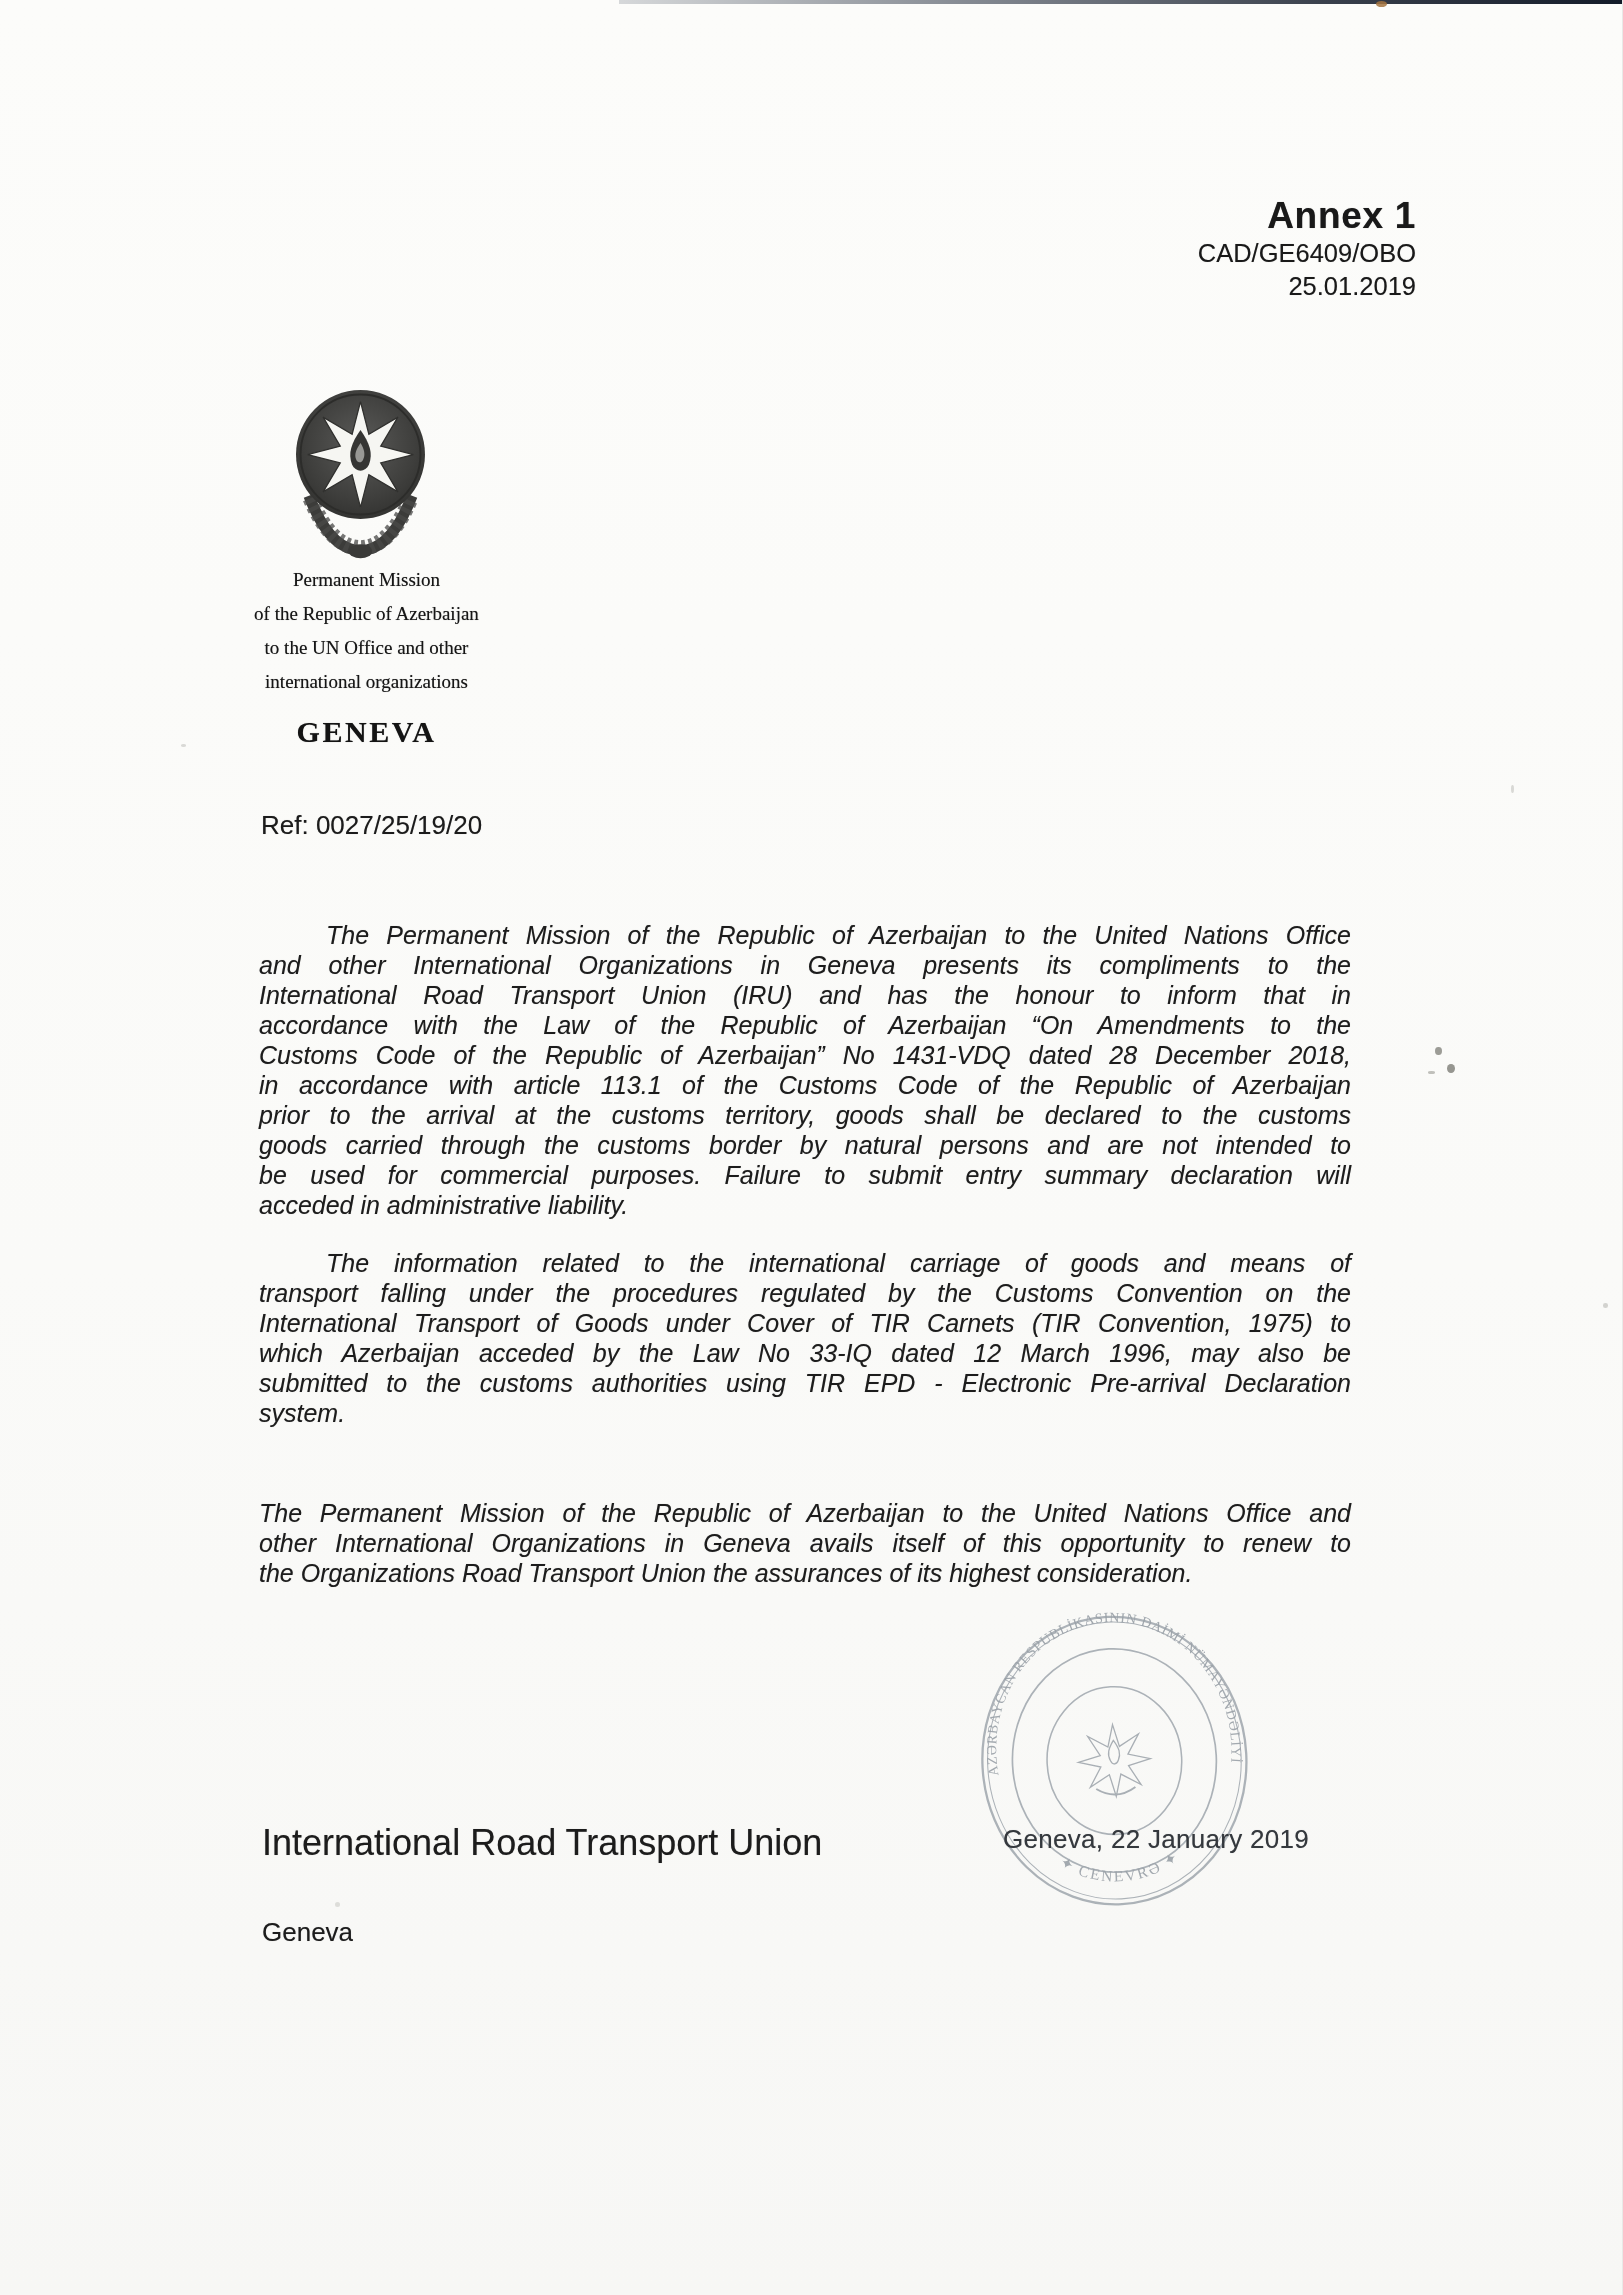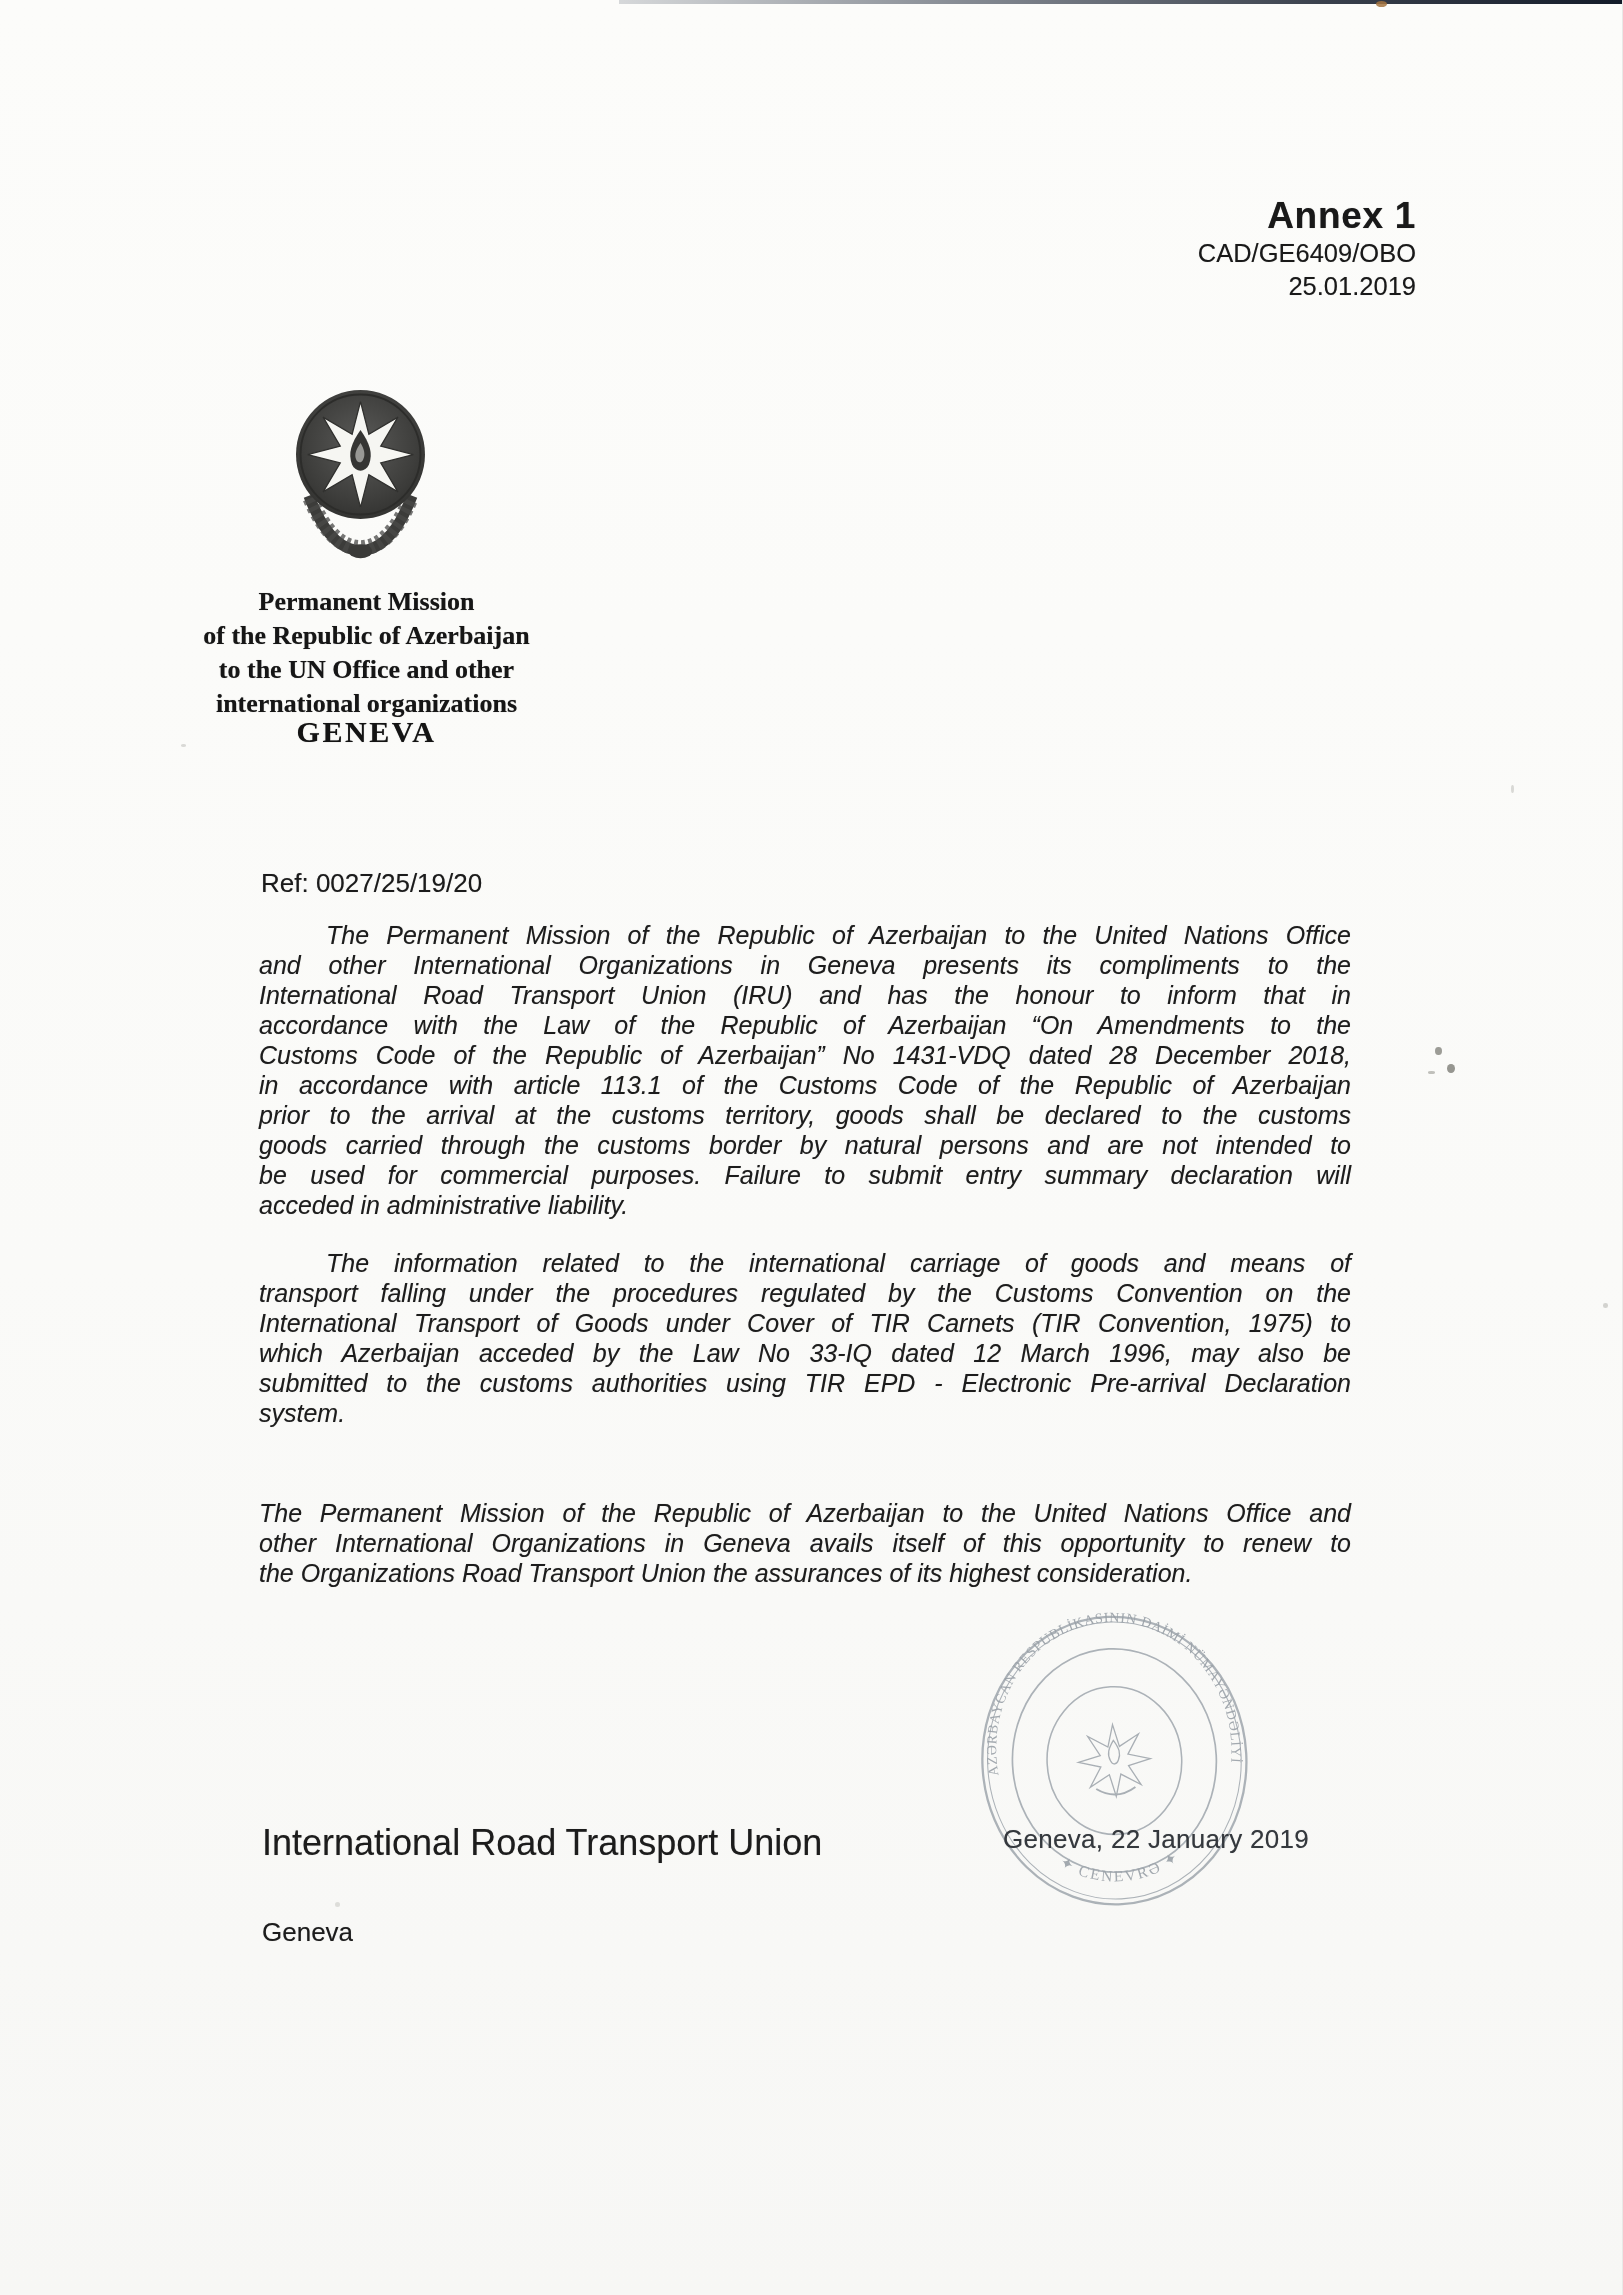--- a/index.html
+++ b/index.html
@@ -19,31 +19,31 @@
     background:linear-gradient(90deg,rgba(40,52,70,.18),rgba(33,43,60,.55) 35%,rgba(24,32,46,.85) 70%,#131b29 100%);
   }
   .speck{position:absolute;border-radius:50%;}
   
   .annex{position:absolute;top:195px;right:206px;text-align:right;color:#191919;}
   .annex-title{font-size:37px;font-weight:bold;line-height:42px;letter-spacing:0.7px;text-shadow:0 0 0.7px rgba(20,20,20,.55);}
   .annex-sub{font-size:25.5px;line-height:33px;text-shadow:0 0 0.7px rgba(20,20,20,.35);}
   
   .emblem{position:absolute;left:289px;top:381px;width:143px;height:187px;}
   .mission{
-    position:absolute;left:149px;top:585px;width:435px;text-align:center;
-    font-family:"Liberation Serif",serif;font-weight:bold;font-size:26px;line-height:34px;
+    position:absolute;left:149px;top:563px;width:435px;text-align:center;
+    font-family:"Liberation Serif",serif;font-weight:normal;font-size:19px;line-height:34px;
     color:#161616;text-shadow:0 0 0.7px rgba(10,10,10,.5);
   }
   .mission-city{
     position:absolute;left:149px;top:715px;width:435px;text-align:center;
     font-family:"Liberation Serif",serif;font-weight:bold;font-size:30px;letter-spacing:2.6px;
     color:#141414;text-shadow:0 0 0.7px rgba(10,10,10,.55);
   }
   
-  .ref-line{position:absolute;left:261px;top:868px;font-size:26px;color:#1b1b1b;text-shadow:0 0 0.7px rgba(20,20,20,.4);}
+  .ref-line{position:absolute;left:261px;top:810px;font-size:26px;color:#1b1b1b;text-shadow:0 0 0.7px rgba(20,20,20,.4);}
   
   .para{position:absolute;left:259px;width:1092px;font-size:25px;line-height:30px;color:#1c1c1c;text-shadow:0 0 0.7px rgba(25,25,25,.35);font-style:italic;}
   .para .bline{text-align:justify;text-align-last:justify;}
   .para .bline:last-child{text-align-last:left;}
   .para.indent-first .bline:first-child{text-indent:67px;}
   .p1{top:920px;}
   .p2{top:1248px;}
   .p3{top:1498px;}
   
   .stamp{position:absolute;left:974px;top:1610px;width:281px;height:305px;opacity:.9;}

